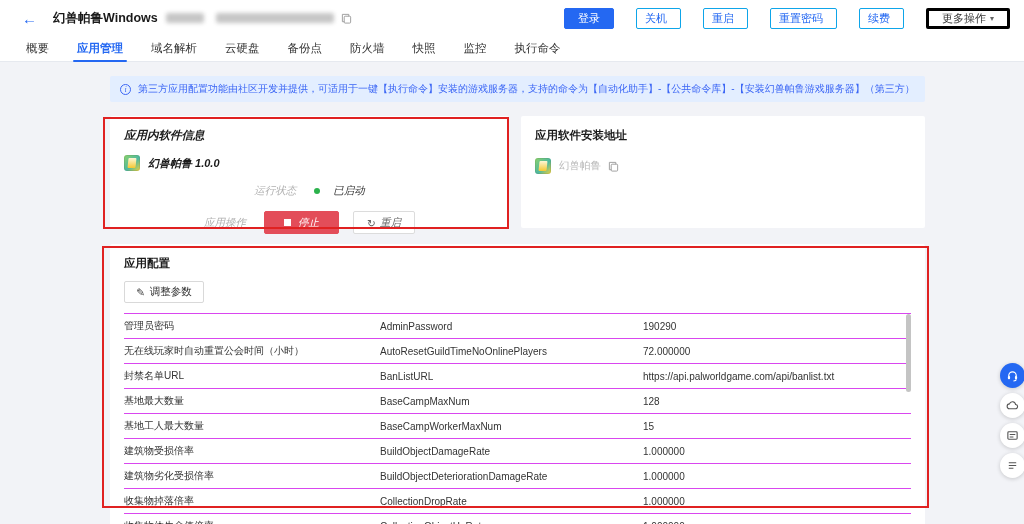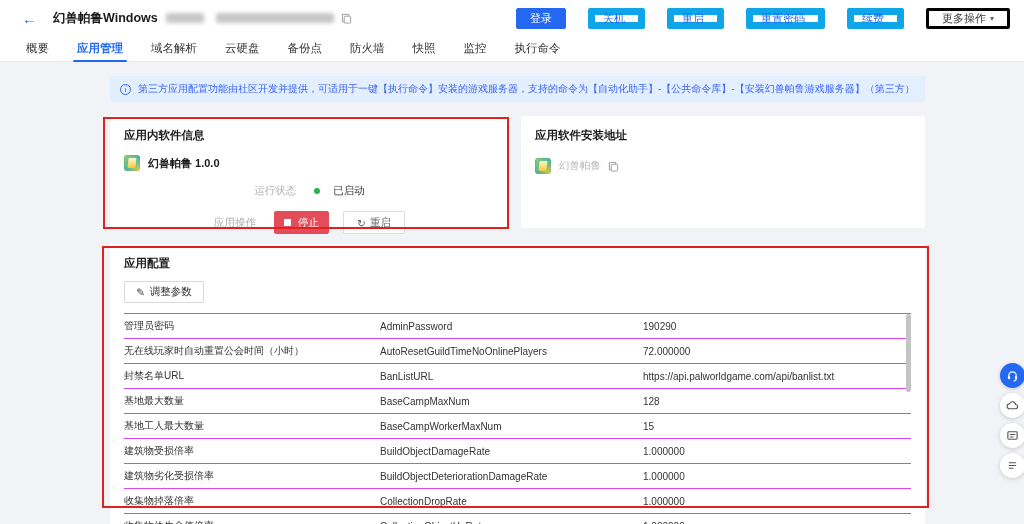--- a/index.html
+++ b/index.html
@@ -17,21 +17,21 @@
   .page-title { font-size:12.5px; font-weight:bold; color:#1a1a1a; margin-left:16px; }
   .redact { display:inline-block; background:#c6c6c6; height:10px; border-radius:2px;
     filter:blur(2px); vertical-align:middle; }
   .r1 { width:38px; margin-left:8px; }
   .r2 { width:118px; margin-left:12px; }
   .copy-ic { margin-left:7px; display:inline-flex; vertical-align:middle; cursor:pointer; }
   .topbar-btns { margin-left:auto; display:flex; gap:10px; align-items:center; }
   .btn { height:21px; padding:0 13px; font-size:11px; border-radius:2px; background:#fff;
     display:inline-flex; align-items:center; justify-content:center; cursor:pointer; white-space:nowrap;margin-left:12px; }
   .btn-primary { background:#2468f2; color:#fff; border:1px solid #2468f2; }
-  .btn-blue { border:7px solid #0ea5e9; color:#2468f2;padding-left:8px; }
+  .btn-blue { border:1px solid #0ea5e9; color:#2468f2;padding-left:8px; }
   .btn-default { border:3px solid #000000; color:#333;justify-content:flex-end; }
   .caret { font-size:8px; margin-left:4px; color:#666; }
   
   .tabbar { height:26px; background:#fff; display:flex; align-items:center;
     padding-left:12px; border-bottom:1px solid #e6e9ef; }
   .tab { padding:0 14px; font-size:11.5px; color:#333; height:26px; line-height:24px;
     cursor:pointer; position:relative; }
   .tab.active { color:#2468f2; font-weight:bold; }
   .tab.active::after { content:""; position:absolute; left:10px; right:10px; bottom:0;
     height:2px; background:#2468f2; border-radius:1px; }
@@ -39,38 +39,38 @@
   .content { margin:0 99px 0 110px; position:relative; }
   .banner { margin-top:14px; background:#e3eeff; border-radius:2px; padding:6px 10px;
     display:flex; align-items:center; gap:7px; }
   .banner-text { color:#3b66f5; font-size:10px; white-space:nowrap; overflow:hidden; }
   .info-ic { width:11px; height:11px; border:1px solid #3b66f5; border-radius:50%;
     color:#3b66f5; font-size:8px; line-height:9px; text-align:center; flex:none;
     font-family:"Liberation Serif","DejaVu Serif",serif; font-style:italic; }
   .cards-row { margin-top:14px; display:flex; gap:12px; }
   .card { background:#fff; border-radius:2px; }
   .card-title { font-size:11.5px; font-weight:bold; color:#1a1a1a; }
-  .card-soft { width:399px; height:112px; padding:12px 14px; }
+  .card-soft { width:399px; height:112px; padding:12px 14px;font-style:italic; }
   .card-path { flex:1; height:112px; padding:12px 14px; }
   .app-row { margin-top:12px; display:flex; align-items:center; }
   .app-ic { width:16px; height:16px; border-radius:3px; flex:none;
     background:linear-gradient(135deg,#8ed36a 0%,#4db8a0 55%,#f2d23c 100%);
     position:relative; box-shadow:inset 0 0 0 1px rgba(0,0,0,.08); }
   .app-ic::after { content:""; position:absolute; left:4px; top:3px; width:8px; height:10px;
     background:linear-gradient(180deg,#fdf7d8,#f5c832); border-radius:1px;
     transform:skewX(-6deg); }
   .app-name { font-size:11px; font-weight:bold; color:#1a1a1a; margin-left:8px; }
   .app-name-muted { font-size:10.5px; color:#b8b8b8; margin-left:8px; }
   .kv-row { margin-top:13px; display:flex; align-items:center;justify-content:center; }
   .kv-label { width:60px; color:#b0b0b0; font-size:10.5px; flex:none; }
   .status-dot { width:6px; height:6px; border-radius:50%; background:#2bb24c;
     display:inline-block; margin-right:4px; }
   .status-val { font-size:10.5px; color:#333;margin-left:9px; }
   .btn-stop { background:#e34d59; border:1px solid #e34d59; color:#fff; height:23px;
-    padding:0 9px; font-size:10.5px; border-radius:2px; display:inline-flex;
+    padding:0 19px; font-size:10.5px; border-radius:2px; display:inline-flex;
     align-items:center; gap:7px; cursor:pointer; }
   .stop-sq { width:7px; height:7px; background:#fff; display:inline-block; }
   .btn-restart { background:#fff; border:1px solid #dcdcdc; color:#666; height:23px;
     padding:0 13px; font-size:10.5px; border-radius:2px; display:inline-flex;
     align-items:center; gap:4px; margin-left:14px; cursor:pointer; }
   .path-row { margin-top:15px; display:flex; align-items:center; }
   .path-text { font-size:10.5px; color:#333; margin-left:14px; }
   
   .card-config { margin-top:16px; padding:12px 14px 0; height:290px; position:relative; }
   .btn-adjust { margin-top:10px; background:#fff; border:1px solid #d9d9d9; color:#333;

